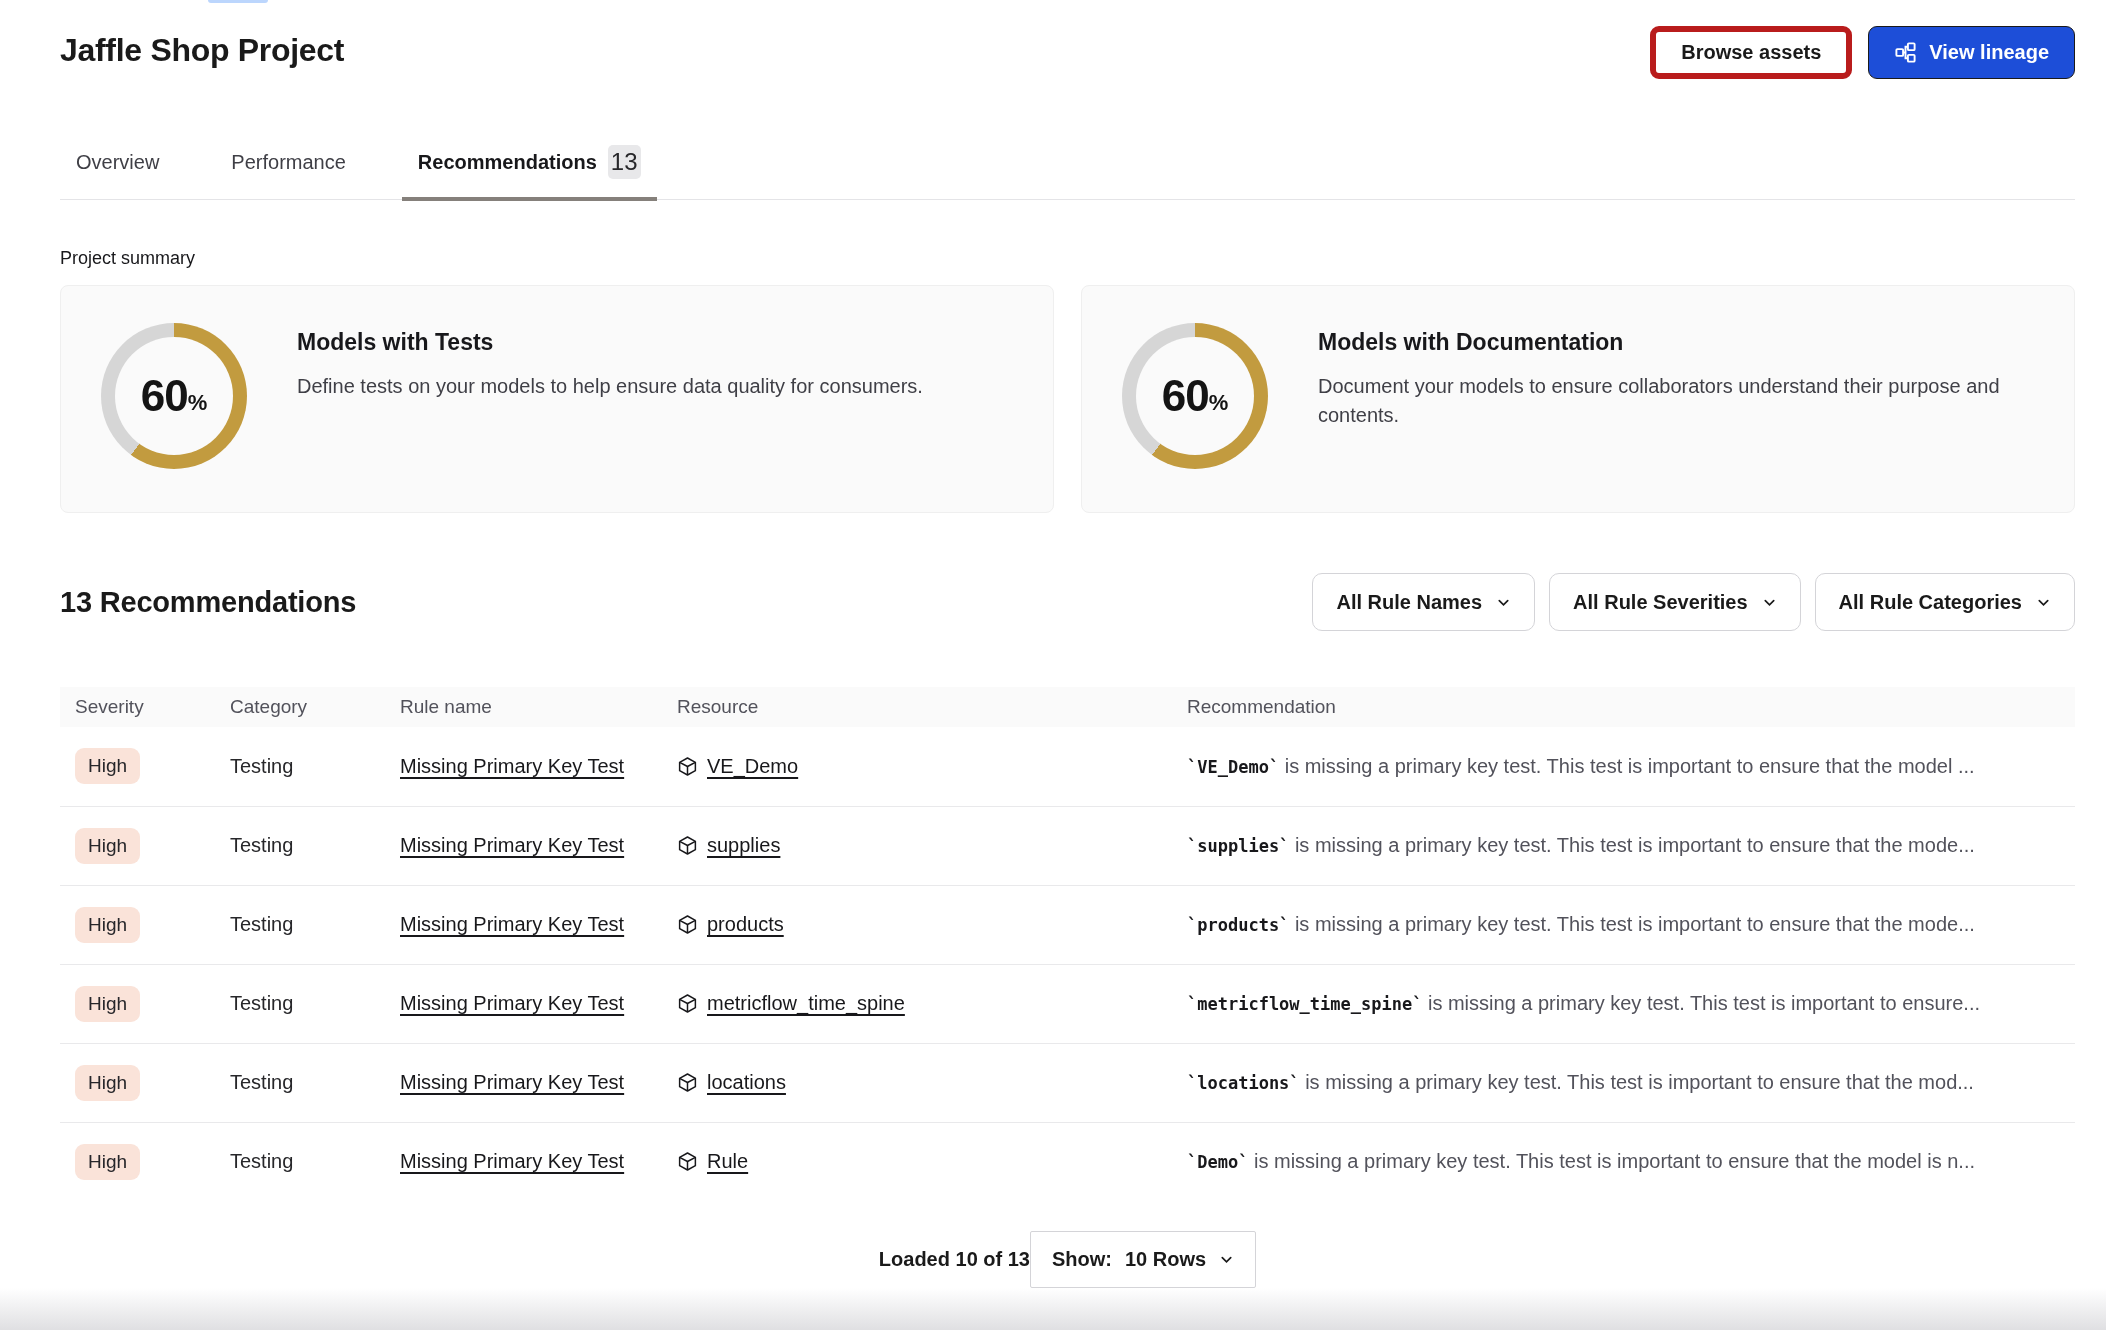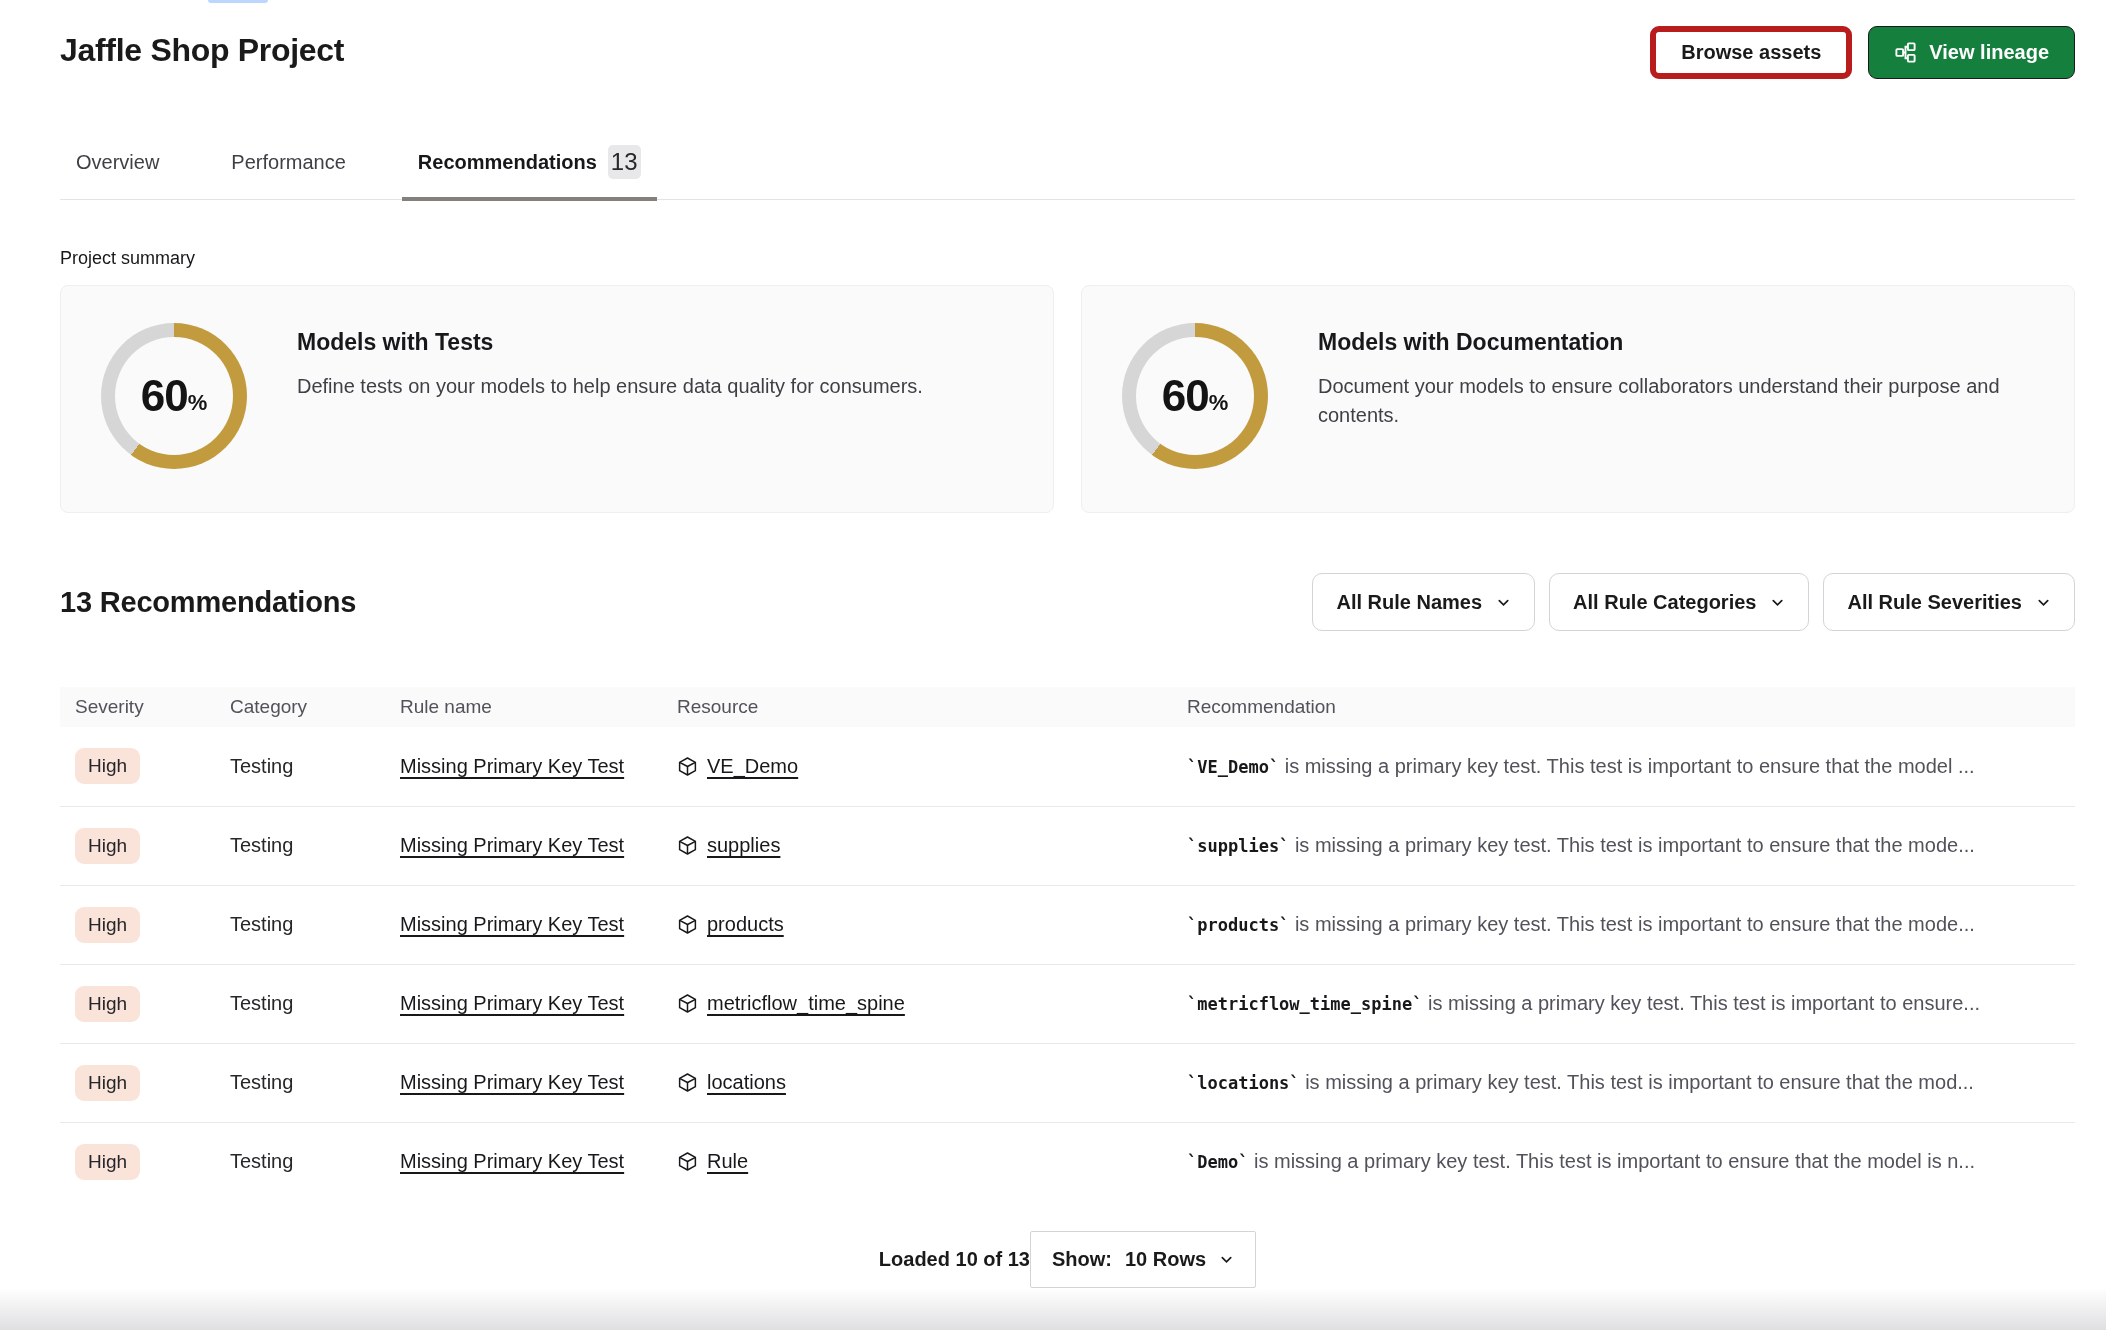--- a/index.html
+++ b/index.html
@@ -11,21 +11,21 @@
 
   .content { padding:0 31px 0 60px; }
 
   
   .header-row { display:flex; justify-content:space-between; align-items:flex-start; padding-top:32px; }
   .page-title { font-size:32px; font-weight:700; letter-spacing:-0.3px; color:#1a1a1a; }
   .header-actions { display:flex; gap:16px; margin-top:-6px; }
   .btn { display:flex; align-items:center; gap:12px; height:53px; padding:0 25px; border-radius:9px;
          font-size:20px; font-weight:600; cursor:pointer; font-family:"Liberation Sans",sans-serif; }
   .btn-outline { background:#fff; border:6px solid #b91c1c; color:#1a1a1a; }
-  .btn-dark { background:#15803d; border:1px solid #1a1a1a; color:#fff; }
+  .btn-dark { background:#1d4ed8; border:1px solid #1a1a1a; color:#fff; }
 
   
   .tabs { display:flex; gap:40px; margin-top:66px; border-bottom:1px solid #e4e4e7; }
   .tab { display:flex; align-items:center; gap:11px; padding:0 16px 20px 16px; font-size:20px; color:#3f3f46;
          cursor:pointer; position:relative; }
   .tab.active { color:#18181b; font-weight:700; }
   .tab.active::after { content:""; position:absolute; left:0; right:0; bottom:-2px; height:4px; background:#85807b; }
   .tab-badge { background:#e8e8ea; border-radius:5px; padding:3px 3px; font-size:24px; font-weight:400; color:#27272a; }
 
   
@@ -148,27 +148,27 @@
     <div class="rec-header">
       <h2 class="rec-heading">13 Recommendations</h2>
       <div class="filters">
         <button class="filter-btn">
           <span>All Rule Names</span>
           <svg class="chev" viewBox="0 0 16 16" fill="none" stroke="#1a1a1a" stroke-width="1.8" stroke-linecap="round">
               <path d="M3.5 6 L8 10.5 L12.5 6"></path>
             </svg>
         </button>
         <button class="filter-btn">
-          <span>All Rule Categories</span>
+          <span>All Rule Severities</span>
           <svg class="chev" viewBox="0 0 16 16" fill="none" stroke="#1a1a1a" stroke-width="1.8" stroke-linecap="round">
               <path d="M3.5 6 L8 10.5 L12.5 6"></path>
             </svg>
         </button>
         <button class="filter-btn">
-          <span>All Rule Severities</span>
+          <span>All Rule Categories</span>
           <svg class="chev" viewBox="0 0 16 16" fill="none" stroke="#1a1a1a" stroke-width="1.8" stroke-linecap="round">
               <path d="M3.5 6 L8 10.5 L12.5 6"></path>
             </svg>
         </button>
       </div>
     </div>
 
     <table class="rec-table">
       <colgroup>
           <col class="c-sev">

